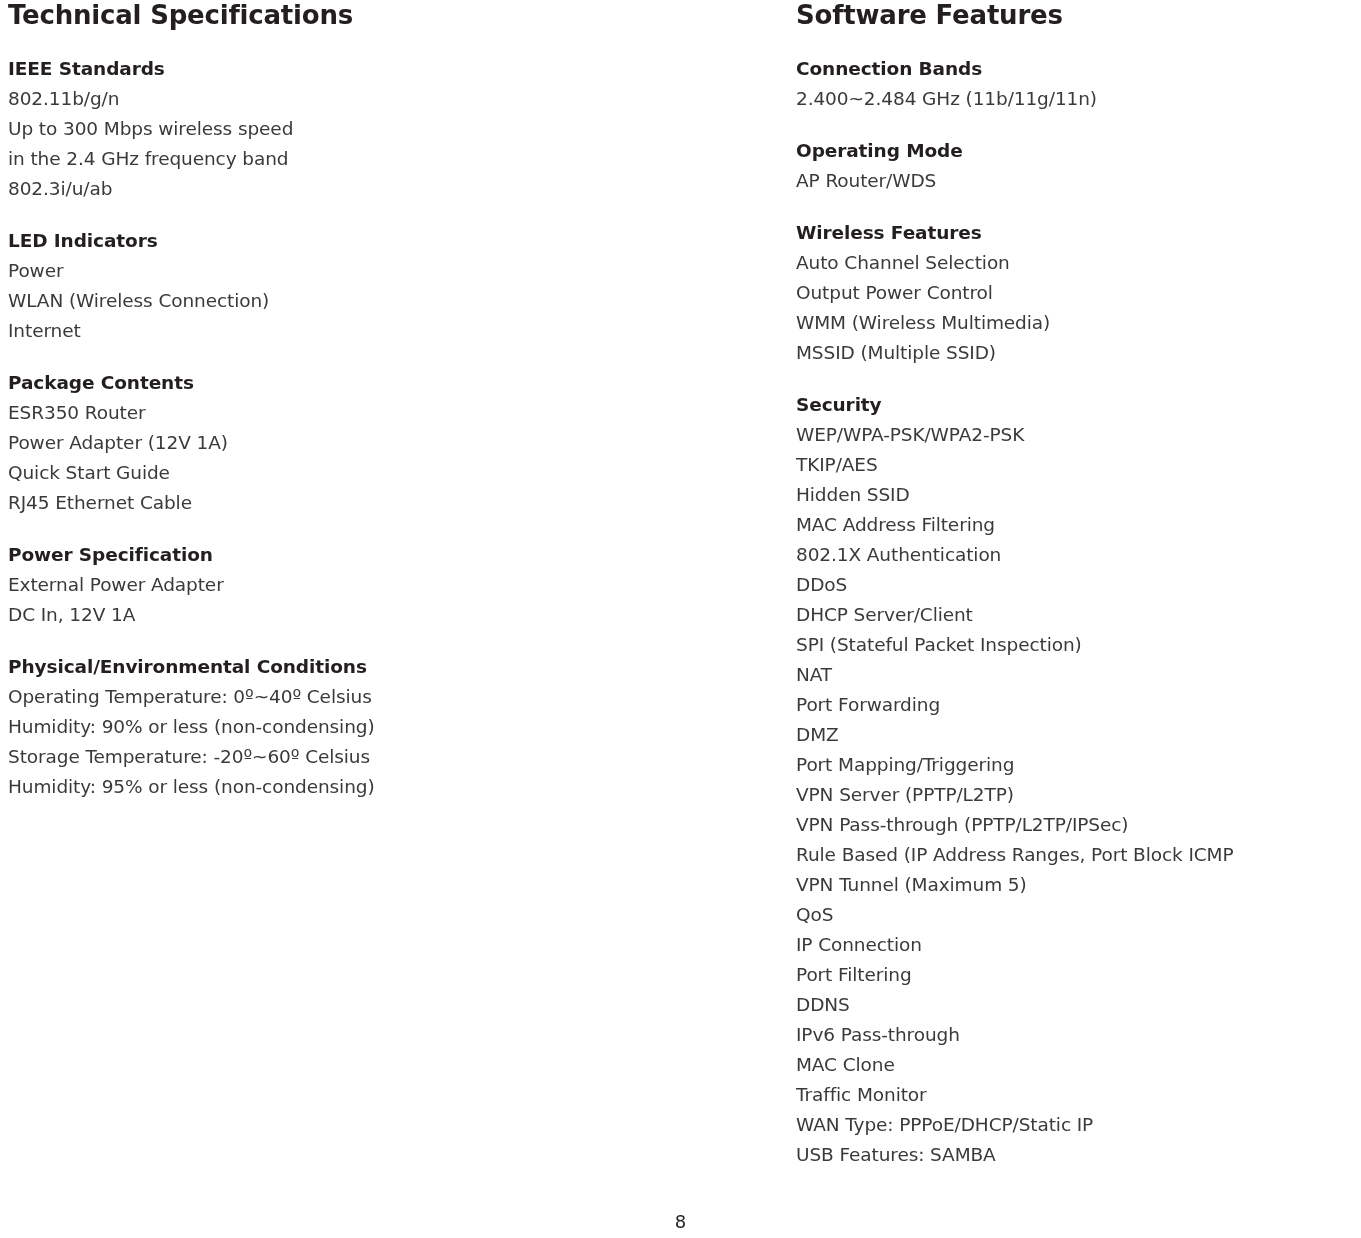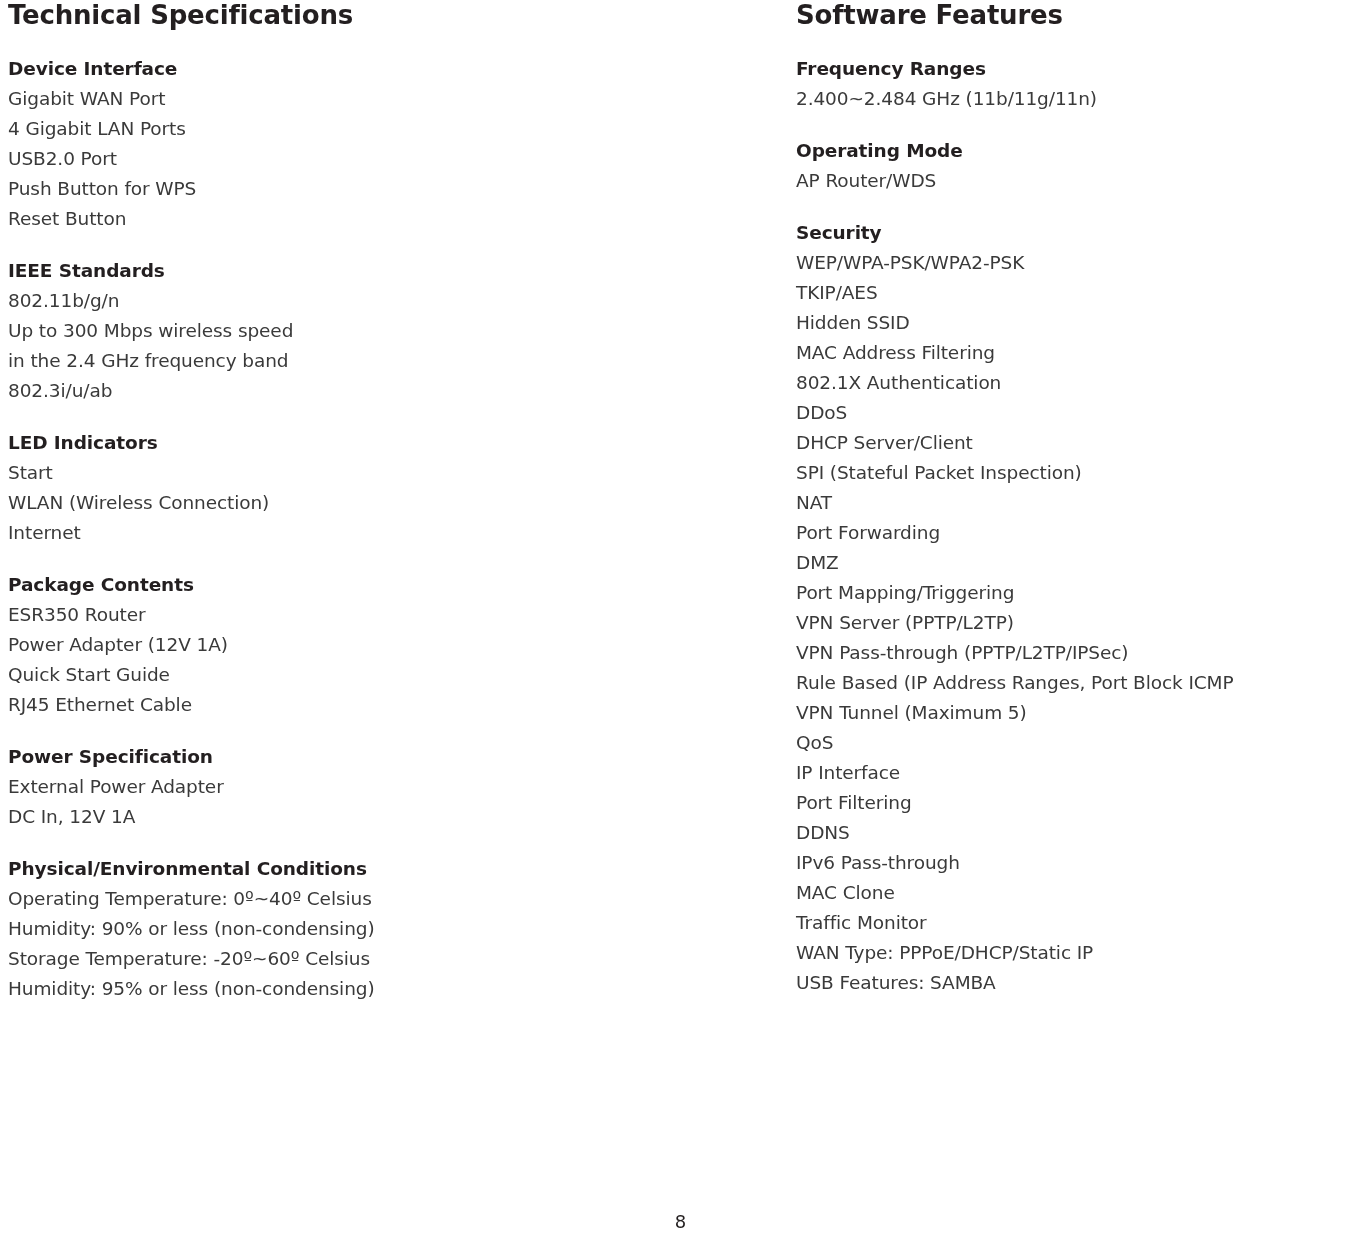--- a/index.html
+++ b/index.html
@@ -72,37 +72,29 @@
 </style>
 </head>
 <body>
 
 <div class="page">
 
   <div class="col col-left">
     <h1 class="section-title">Technical Specifications</h1>
     <div>
         <div class="group">
-          <div class="group-heading">Device Interface</div>
-          <div class="group-line">Gigabit WAN Port</div>
-          <div class="group-line">4 Gigabit LAN Ports</div>
-          <div class="group-line">USB2.0 Port</div>
-          <div class="group-line">Push Button for WPS</div>
-          <div class="group-line">Reset Button</div>
-        </div>
-        <div class="group">
           <div class="group-heading">IEEE Standards</div>
           <div class="group-line">802.11b/g/n</div>
           <div class="group-line">Up to 300 Mbps wireless speed</div>
           <div class="group-line">in the 2.4 GHz  frequency band</div>
           <div class="group-line">802.3i/u/ab</div>
         </div>
         <div class="group">
           <div class="group-heading">LED Indicators</div>
-          <div class="group-line">Start</div>
+          <div class="group-line">Power</div>
           <div class="group-line">WLAN (Wireless Connection)</div>
           <div class="group-line">Internet</div>
         </div>
         <div class="group">
           <div class="group-heading">Package Contents</div>
           <div class="group-line">ESR350 Router</div>
           <div class="group-line">Power Adapter (12V 1A)</div>
           <div class="group-line">Quick Start Guide</div>
           <div class="group-line">RJ45 Ethernet Cable</div>
         </div>
@@ -118,47 +110,54 @@
           <div class="group-line">Storage Temperature: -20º~60º Celsius</div>
           <div class="group-line">Humidity: 95% or less (non-condensing)</div>
         </div>
       </div>
   </div>
 
   <div class="col col-right">
     <h1 class="section-title">Software Features</h1>
     <div>
         <div class="group">
-          <div class="group-heading">Frequency Ranges</div>
+          <div class="group-heading">Connection Bands</div>
           <div class="group-line">2.400~2.484 GHz (11b/11g/11n)</div>
         </div>
         <div class="group">
           <div class="group-heading">Operating Mode</div>
           <div class="group-line">AP Router/WDS</div>
+        </div>
+        <div class="group">
+          <div class="group-heading">Wireless Features</div>
+          <div class="group-line">Auto Channel Selection</div>
+          <div class="group-line">Output Power Control</div>
+          <div class="group-line">WMM (Wireless Multimedia)</div>
+          <div class="group-line">MSSID (Multiple SSID)</div>
         </div>
         <div class="group">
           <div class="group-heading">Security</div>
           <div class="group-line">WEP/WPA-PSK/WPA2-PSK</div>
           <div class="group-line">TKIP/AES</div>
           <div class="group-line">Hidden SSID</div>
           <div class="group-line">MAC Address Filtering</div>
           <div class="group-line">802.1X Authentication</div>
           <div class="group-line">DDoS</div>
           <div class="group-line">DHCP Server/Client</div>
           <div class="group-line">SPI (Stateful Packet Inspection)</div>
           <div class="group-line">NAT</div>
           <div class="group-line">Port Forwarding</div>
           <div class="group-line">DMZ</div>
           <div class="group-line">Port Mapping/Triggering</div>
           <div class="group-line">VPN Server (PPTP/L2TP)</div>
           <div class="group-line">VPN Pass-through (PPTP/L2TP/IPSec)</div>
           <div class="group-line">Rule Based (IP Address Ranges, Port Block ICMP</div>
           <div class="group-line">VPN Tunnel (Maximum 5)</div>
           <div class="group-line">QoS</div>
-          <div class="group-line">IP Interface</div>
+          <div class="group-line">IP Connection</div>
           <div class="group-line">Port Filtering</div>
           <div class="group-line">DDNS</div>
           <div class="group-line">IPv6 Pass-through</div>
           <div class="group-line">MAC Clone</div>
           <div class="group-line">Traffic Monitor</div>
           <div class="group-line">WAN Type: PPPoE/DHCP/Static IP</div>
           <div class="group-line">USB Features: SAMBA</div>
         </div>
       </div>
   </div>

